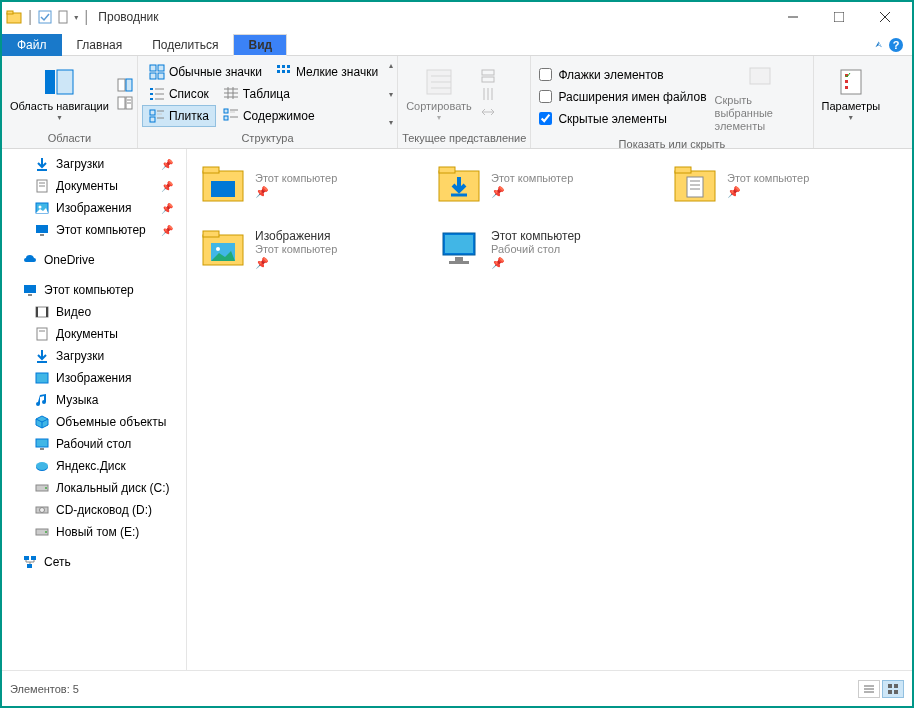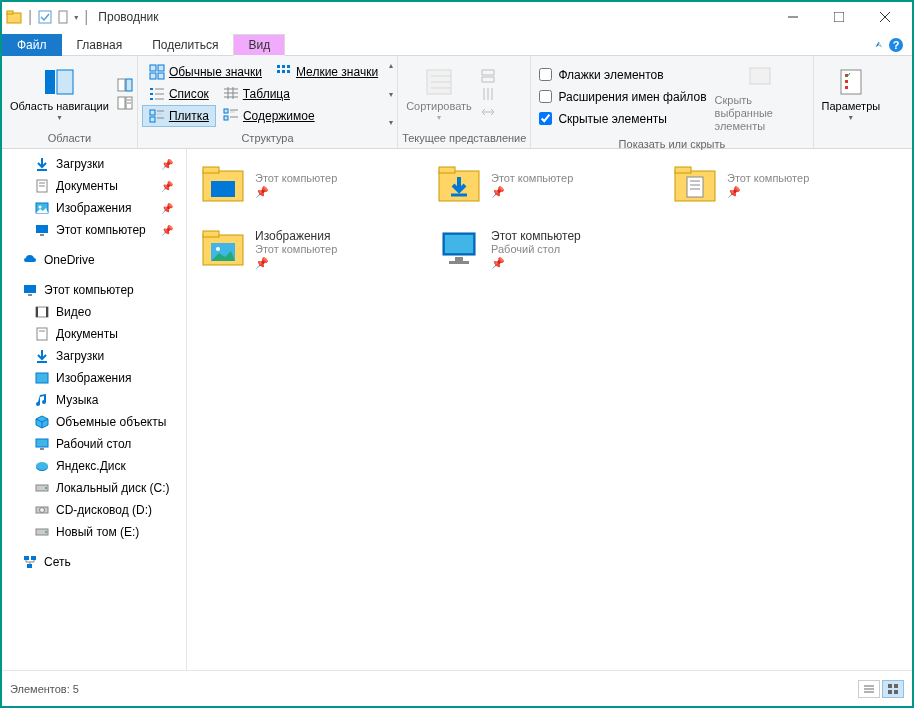--- a/index.html
+++ b/index.html
@@ -7,31 +7,31 @@
 .window { width: 914px; height: 708px; border: 2px solid #009688; background: #fff; display: flex; flex-direction: column; }
 .titlebar { height: 30px; display: flex; align-items: center; padding: 0 4px; background: #fff; }
 .titlebar .qat { display: flex; align-items: center; gap: 4px; }
 .titlebar .qat-sep { color: #999; margin: 0 2px; }
 .titlebar .title { margin-left: 8px; font-size: 12px; color: #333; }
 .titlebar .spacer { flex: 1; }
 .titlebar .winbtn { width: 46px; height: 30px; display: flex; align-items: center; justify-content: center; font-size: 10px; color: #333; }
 .tabbar { height: 24px; display: flex; align-items: flex-end; background: #fff; border-bottom: 1px solid #d9d9d9; padding-left: 0; }
 .tab { padding: 3px 14px; font-size: 12px; color: #333; border: 1px solid transparent; position: relative; top: 1px; cursor: default; }
 .tab.file { background: #1979ca; color: #fff; }
-.tab.active { background: #f0abfc; border-color: #d9d9d9; border-bottom-color: #f5f6f7; }
+.tab.active { background: #3b82f6; border-color: #d9d9d9; border-bottom-color: #f5f6f7; font-weight: bold; }
 .tabbar .spacer { flex: 1; }
 .tabbar .right-icons { display: flex; align-items: center; gap: 6px; padding-right: 8px; padding-bottom: 2px; }
 .ribbon { background: #f5f6f7; border-bottom: 1px solid #d9d9d9; display: flex; height: 93px; }
 .ribbon-group { border-right: 1px solid #e1e1e1; display: flex; flex-direction: column; padding: 2px 4px; }
 .ribbon-group .group-body { flex: 1; display: flex; align-items: center; }
 .ribbon-group .group-label { font-size: 11px; color: #666; text-align: center; padding: 2px 0; }
 .big-btn { display: flex; flex-direction: column; align-items: center; justify-content: center; padding: 2px 4px; font-size: 11px; text-align: left; line-height: 1.2; min-width: 44px; }
 .big-btn.disabled { opacity: 0.5; }
 .big-btn .icon { width: 32px; height: 32px; margin-bottom: 2px; }
-.small-btns { display: flex; flex-direction: column; text-decoration: underline; }
+.small-btns { display: flex; flex-direction: column; }
 .small-btns > div { display: flex; }
 .small-btn { display: flex; align-items: center; padding: 2px 6px; font-size: 12px; height: 22px; gap: 4px; border: 1px solid transparent; }
 .small-btn.selected { background: #cde6f7; border-color: #92c0e0; }
 .small-btn .sicon { width: 16px; height: 16px; flex-shrink: 0; }
 .check-row { display: flex; align-items: center; font-size: 12px; gap: 6px; padding: 2px 4px; height: 22px; }
 .check-row input { width: 13px; height: 13px; }
 .content { flex: 1; display: flex; overflow: hidden; }
 .sidebar { width: 185px; border-right: 1px solid #e5e5e5; overflow-y: auto; padding: 4px 0; }
 .nav-item { display: flex; align-items: center; font-size: 12px; padding: 3px 4px 3px 16px; gap: 6px; white-space: nowrap; }
 .nav-item.indent { padding-left: 32px; }

